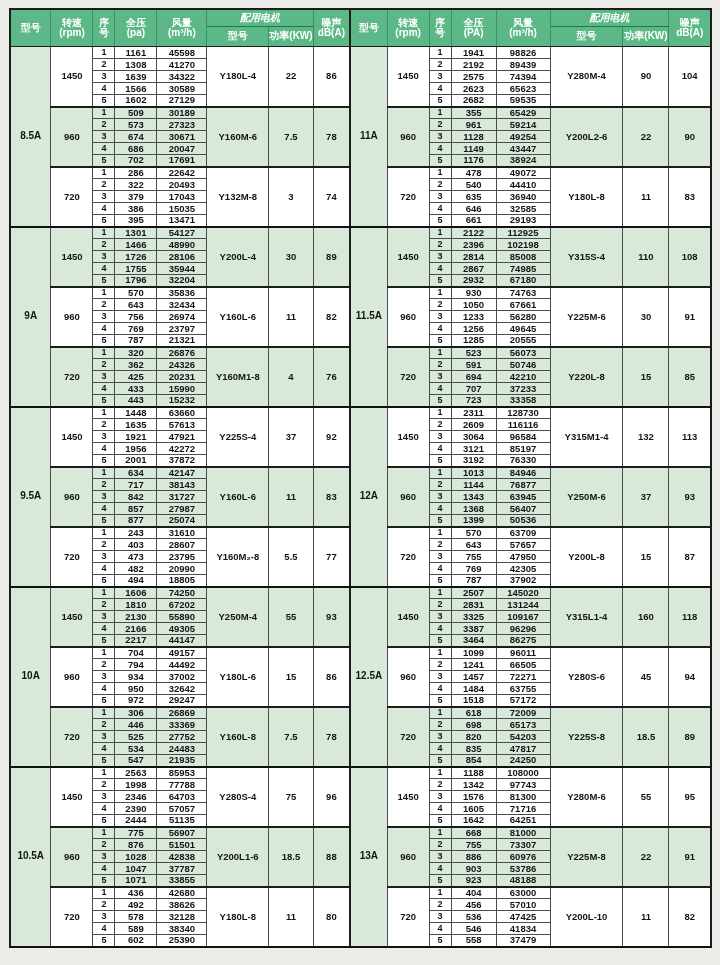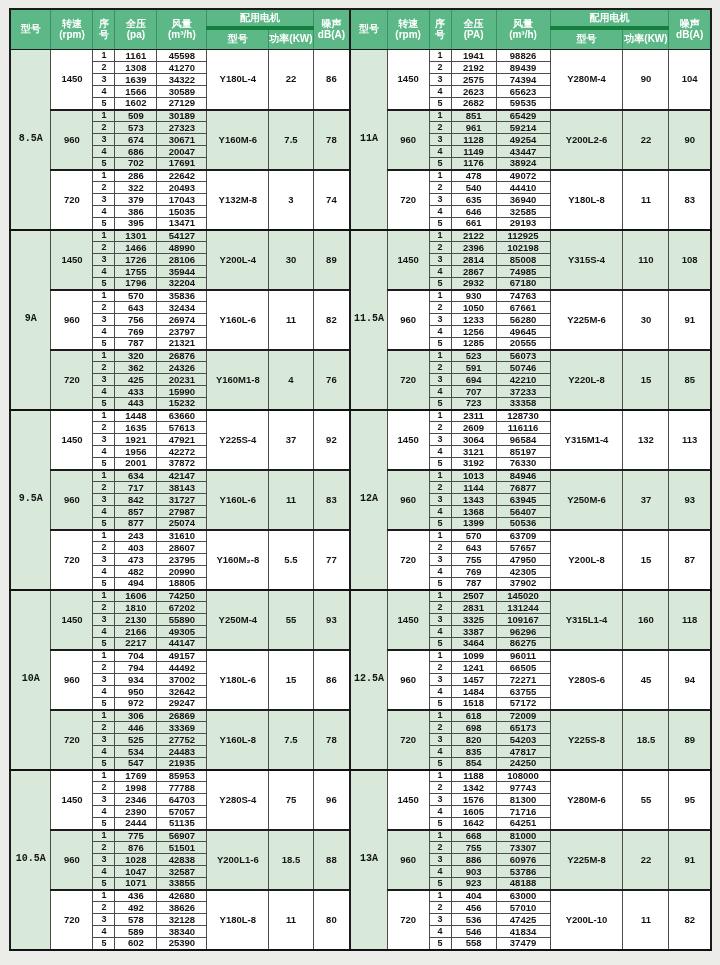--- a/index.html
+++ b/index.html
@@ -33,34 +33,33 @@
   thead th{
     background:#5cb886;
     color:#ffffff;
     font-size:10px;
     font-weight:bold;
     border-color:#3f8f68;
     border-bottom-color:#1c1c1c;
   }
   thead tr.h1 th{height:16px;}
   thead tr.h2 th{height:19px;}
-  thead th.grp{border-bottom:4px solid #15803d;}
+  thead th.grp{border-bottom:1px solid #15803d;font-style:italic;}
   tbody tr{height:12px;}
   tbody td{
     font-size:9.5px;
     font-weight:bold;
     color:#141414;
   }
   td.g{background:#d8e9da;}
   td.w{background:#ffffff;}
   td.model{
     background:#d8e9da;
     font-size:10px;
     font-weight:bold;
-    font-family:Liberation Mono, monospace;
   }
   td.blkend{border-bottom-width:2px;border-bottom-color:#1c1c1c;}
   td.modend{border-bottom-width:2.5px;border-bottom-color:#111;}
   td.serial{font-size:9px;}
 </style>
 </head>
 <body>
 
 <div class="wrap">
 
@@ -455,21 +454,21 @@
         </tr>
         <tr>
           <td class="serial g modend">5</td>
           <td class="g modend">547</td>
           <td class="g modend">21935</td>
         </tr>
         <tr>
           <td class="model modend" rowspan="15">10.5A</td>
           <td class="w blkend" rowspan="5">1450</td>
           <td class="serial w">1</td>
-          <td class="w">1769</td>
+          <td class="w">2563</td>
           <td class="w">85953</td>
           <td class="w blkend" rowspan="5">Y280S-4</td>
           <td class="w blkend" rowspan="5">75</td>
           <td class="w blkend" rowspan="5">96</td>
         </tr>
         <tr>
           <td class="serial w">2</td>
           <td class="w">1998</td>
           <td class="w">77788</td>
         </tr>
@@ -503,21 +502,21 @@
           <td class="g">51501</td>
         </tr>
         <tr>
           <td class="serial g">3</td>
           <td class="g">1028</td>
           <td class="g">42838</td>
         </tr>
         <tr>
           <td class="serial g">4</td>
           <td class="g">1047</td>
-          <td class="g">32587</td>
+          <td class="g">37787</td>
         </tr>
         <tr>
           <td class="serial g blkend">5</td>
           <td class="g blkend">1071</td>
           <td class="g blkend">33855</td>
         </tr>
         <tr>
           <td class="w modend" rowspan="5">720</td>
           <td class="serial w">1</td>
           <td class="w">436</td>
@@ -617,21 +616,21 @@
           <td class="w">65623</td>
         </tr>
         <tr>
           <td class="serial w blkend">5</td>
           <td class="w blkend">2682</td>
           <td class="w blkend">59535</td>
         </tr>
         <tr>
           <td class="g blkend" rowspan="5">960</td>
           <td class="serial g">1</td>
-          <td class="g">851</td>
+          <td class="g">355</td>
           <td class="g">65429</td>
           <td class="g blkend" rowspan="5">Y200L2-6</td>
           <td class="g blkend" rowspan="5">22</td>
           <td class="g blkend" rowspan="5">90</td>
         </tr>
         <tr>
           <td class="serial g">2</td>
           <td class="g">961</td>
           <td class="g">59214</td>
         </tr>

